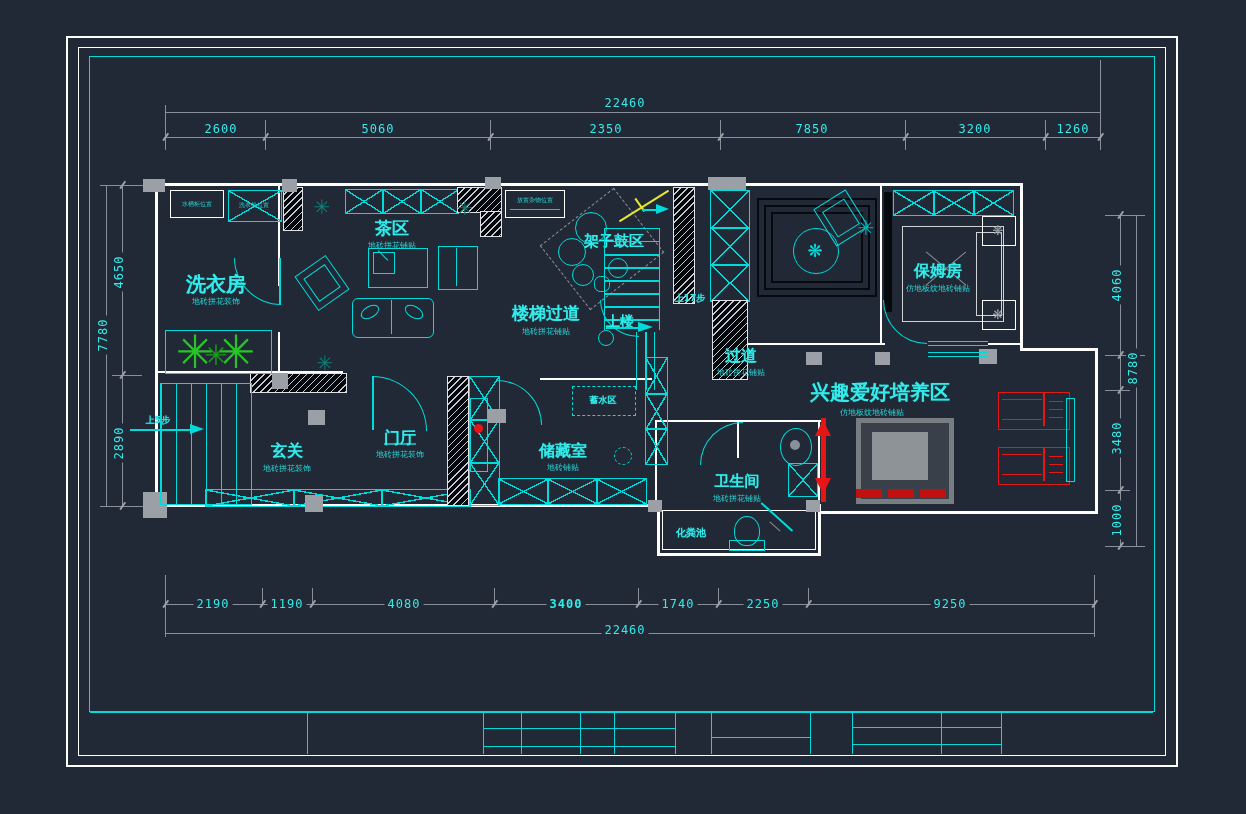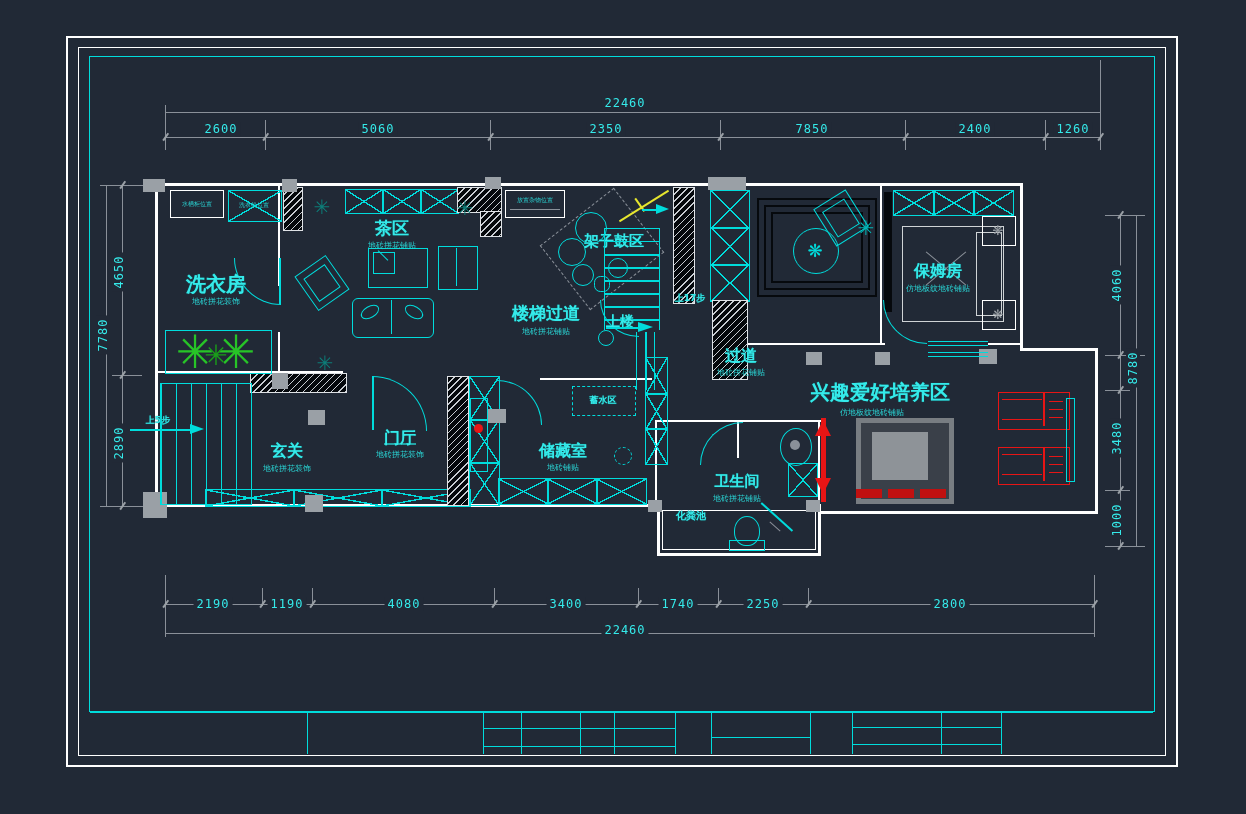--- a/index.html
+++ b/index.html
@@ -83,21 +83,21 @@
   <div class="tick" style="left:261px;top:136px;"></div>
   <div class="tick" style="left:486px;top:136px;"></div>
   <div class="tick" style="left:716px;top:136px;"></div>
   <div class="tick" style="left:901px;top:136px;"></div>
   <div class="tick" style="left:1041px;top:136px;"></div>
   <div class="tick" style="left:1096px;top:136px;"></div>
   <div class="dimt" style="left:215px;top:129px;margin-left:6px;">2600</div>
   <div class="dimt" style="left:378px;top:129px;">5060</div>
   <div class="dimt" style="left:606px;top:129px;">2350</div>
   <div class="dimt" style="left:812px;top:129px;">7850</div>
-  <div class="dimt" style="left:975px;top:129px;">2400</div>
+  <div class="dimt" style="left:975px;top:129px;">3200</div>
   <div class="dimt" style="left:1073px;top:129px;">1260</div>
 
   <div class="gl" style="left:165px;top:604px;width:930px;height:1px;"></div>
   <div class="gl" style="left:165px;top:633px;width:930px;height:1px;"></div>
   <div class="gl" style="left:165px;top:575px;width:1px;height:62px;"></div>
   <div class="gl" style="left:262px;top:588px;width:1px;height:18px;"></div>
   <div class="gl" style="left:312px;top:588px;width:1px;height:18px;"></div>
   <div class="gl" style="left:494px;top:588px;width:1px;height:18px;"></div>
   <div class="gl" style="left:638px;top:588px;width:1px;height:18px;"></div>
   <div class="gl" style="left:718px;top:588px;width:1px;height:18px;"></div>
@@ -107,24 +107,24 @@
   <div class="tick" style="left:258px;top:603px;"></div>
   <div class="tick" style="left:308px;top:603px;"></div>
   <div class="tick" style="left:490px;top:603px;"></div>
   <div class="tick" style="left:634px;top:603px;"></div>
   <div class="tick" style="left:714px;top:603px;"></div>
   <div class="tick" style="left:804px;top:603px;"></div>
   <div class="tick" style="left:1090px;top:603px;"></div>
   <div class="dimt" style="left:213px;top:604px;">2190</div>
   <div class="dimt" style="left:287px;top:604px;">1190</div>
   <div class="dimt" style="left:404px;top:604px;">4080</div>
-  <div class="dimt" style="left:566px;top:604px;">3400</div>
+  <div class="dimt" style="left:566px;top:604px;font-weight:bold;">3400</div>
   <div class="dimt" style="left:678px;top:604px;">1740</div>
   <div class="dimt" style="left:763px;top:604px;">2250</div>
-  <div class="dimt" style="left:950px;top:604px;">2800</div>
+  <div class="dimt" style="left:950px;top:604px;">9250</div>
   <div class="dimt" style="left:625px;top:630px;">22460</div>
 
   <div class="gl" style="left:106px;top:185px;width:1px;height:322px;"></div>
   <div class="gl" style="left:122px;top:185px;width:1px;height:322px;"></div>
   <div class="gl" style="left:100px;top:185px;width:55px;height:1px;"></div>
   <div class="gl" style="left:112px;top:375px;width:30px;height:1px;"></div>
   <div class="gl" style="left:100px;top:506px;width:45px;height:1px;"></div>
   <div class="tick" style="left:118px;top:184px;"></div>
   <div class="tick" style="left:118px;top:374px;"></div>
   <div class="tick" style="left:118px;top:505px;"></div>
@@ -327,21 +327,21 @@
 
   <div class="arc" style="left:700px;top:422px;width:42px;height:42px;border-top:1.5px solid #00dcdc;border-left:1.5px solid #00dcdc;border-top-left-radius:100%;"></div>
   <div class="cb" style="left:780px;top:428px;width:30px;height:36px;border-radius:50%;border-width:1.5px;"></div>
   <div class="gl" style="left:790px;top:440px;width:10px;height:10px;border-radius:50%;"></div>
   <div class="cb" style="left:734px;top:516px;width:24px;height:28px;border-radius:50% 50% 45% 45%;border-width:1.5px;"></div>
   <div class="cb" style="left:729px;top:540px;width:34px;height:9px;"></div>
   <div class="cl" style="left:756px;top:516px;width:42px;height:1.5px;transform:rotate(42deg);"></div>
   <div class="gl" style="left:768px;top:526px;width:14px;height:1px;transform:rotate(42deg);"></div>
   <div class="rt" style="left:737px;top:481px;font-size:15px;">卫生间</div>
   <div class="nt" style="left:737px;top:498px;">地砖拼花铺贴</div>
-  <div class="rt" style="left:691px;top:516px;font-size:10px;">化粪池</div>
+  <div class="rt" style="left:691px;top:533px;font-size:10px;">化粪池</div>
 
   <div class="rl" style="left:821px;top:418px;width:5px;height:84px;"></div>
   <div class="tri" style="left:815px;top:420px;border-left:8px solid transparent;border-right:8px solid transparent;border-bottom:16px solid #e81515;"></div>
   <div class="tri" style="left:815px;top:478px;border-left:8px solid transparent;border-right:8px solid transparent;border-top:16px solid #e81515;"></div>
 
   <div class="rt" style="left:880px;top:392px;font-size:20px;">兴趣爱好培养区</div>
   <div class="nt" style="left:872px;top:412px;">仿地板纹地砖铺贴</div>
   <div class="abs" style="left:856px;top:418px;width:88px;height:76px;border:5px solid #787d82;background:#3a4049;"></div>
   <div class="abs" style="left:872px;top:432px;width:56px;height:48px;background:#8e9398;"></div>
 

